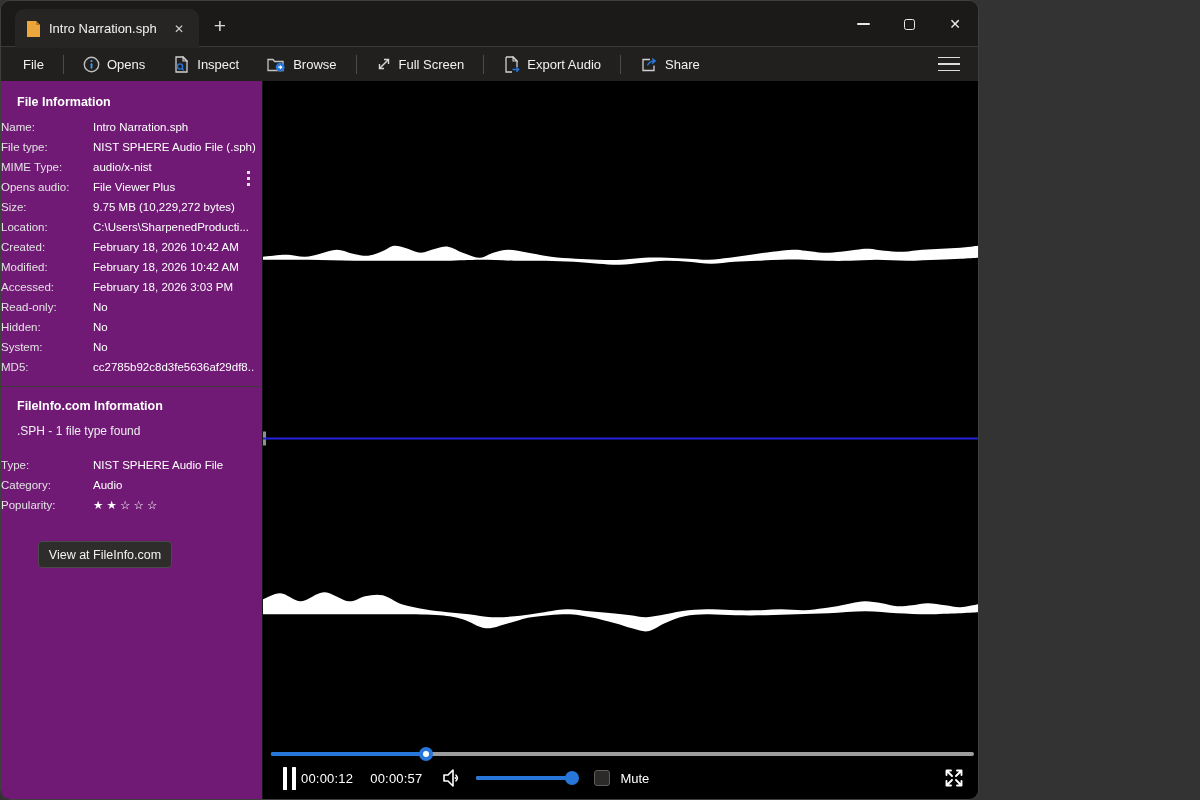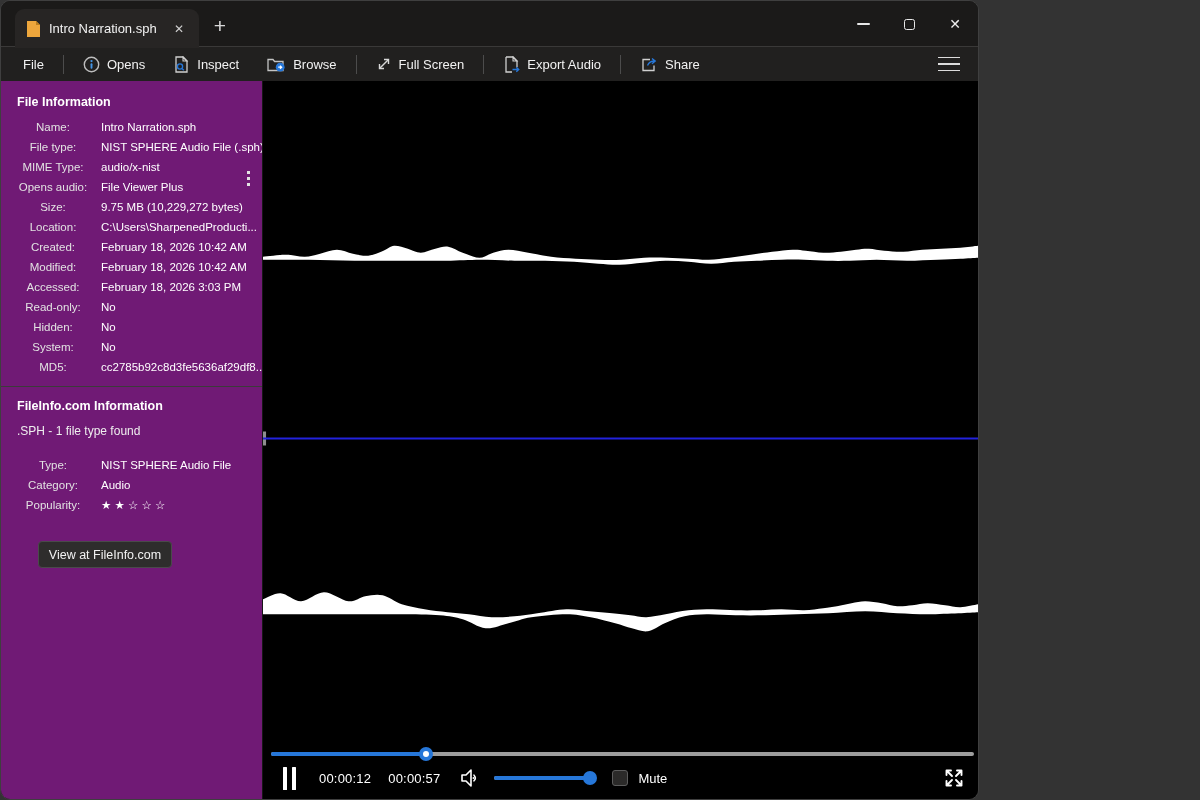--- a/index.html
+++ b/index.html
@@ -39,21 +39,21 @@
 
   
   .main { display:flex; height:719px; }
 
   .sidebar { width:262px; background:#701a75; position:relative; padding-top:14px;
              border-right:1px solid #161616; flex:none; overflow:hidden; }
   .kebab { position:absolute; top:87px; right:9px; display:flex; flex-direction:column; gap:3px; padding:3px; }
   .kebab i { width:3px; height:3px; background:#e3e3e3; display:block; }
   .side-heading { font-size:12.5px; font-weight:bold; color:#fff; padding-left:16px; margin-bottom:8px; }
   .info-row { display:flex; height:20px; align-items:center; font-size:11.5px; }
-  .info-label { width:88px; text-align:center; color:#e2e2e2; flex:none; white-space:nowrap;margin-left:8px; }
+  .info-label { width:88px; text-align:left; color:#e2e2e2; flex:none; white-space:nowrap; }
   .info-value { margin-left:4px; color:#fff; white-space:nowrap; overflow:hidden; max-width:162px; }
   .side-divider { border:none; border-top:1px solid #3c3b3a; margin:9px 0 12px 0; }
   .side-subtitle { font-size:12px; color:#eee; padding-left:16px; height:20px; line-height:20px; }
   .rows2 { margin-top:14px; }
   .fileinfo-btn {
     display:block; margin:26px 0 0 37px; width:134px; height:27px;
     background:#2e2d2c; border:1px solid #4a4a4a; border-radius:4px;
     color:#f2f2f2; font-size:12.5px; font-family:inherit;
   }
 
@@ -64,21 +64,21 @@
   .seek { position:absolute; left:8px; right:4px; bottom:44px; height:4px; background:#9d9d9d; border-radius:2px; }
   .seek-fill { position:absolute; left:0; top:0; bottom:0; background:var(--accent); border-radius:2px; }
   .seek-thumb { position:absolute; top:50%; width:14px; height:14px; margin-top:-7px;
                 background:var(--accent); border-radius:50%; }
   .seek-thumb::after { content:""; position:absolute; left:4px; top:4px; width:6px; height:6px;
                        background:#fff; border-radius:50%; }
 
   .controls { position:absolute; left:8px; right:10px; bottom:6px; height:32px; display:flex; align-items:center; }
   .pausebtn { display:flex; gap:5px; margin-left:10px; padding:2px; }
   .pausebtn i { display:block; width:4px; height:23px; background:#fff; border-radius:0.5px; }
-  .time { font-size:13px; color:#fff; margin-left:21px; letter-spacing:0.2px; }
+  .time { font-size:13px; color:#fff; margin-left:3px; letter-spacing:0.2px; }
   .time.dur { margin-left:17px; }
   .volbtn { margin-left:18px; display:flex; align-items:center; }
   .volume { position:relative; width:96px; height:4px; background:#9d9d9d; border-radius:2px; margin-left:14px; }
   .vol-fill { position:absolute; left:0; top:0; bottom:0; background:var(--accent); border-radius:2px; }
   .vol-thumb { position:absolute; top:50%; width:14px; height:14px; margin-top:-7px;
                background:var(--accent); border-radius:50%; }
   .mutebox { width:16px; height:16px; border:1px solid #5c5c5c; border-radius:3px; background:#2b2a29; margin-left:22px; }
   .mute-label { font-size:13px; color:#fff; margin-left:10px; }
   .fsbtn { margin-left:auto; display:flex; align-items:center; padding:2px; }
 </style>

